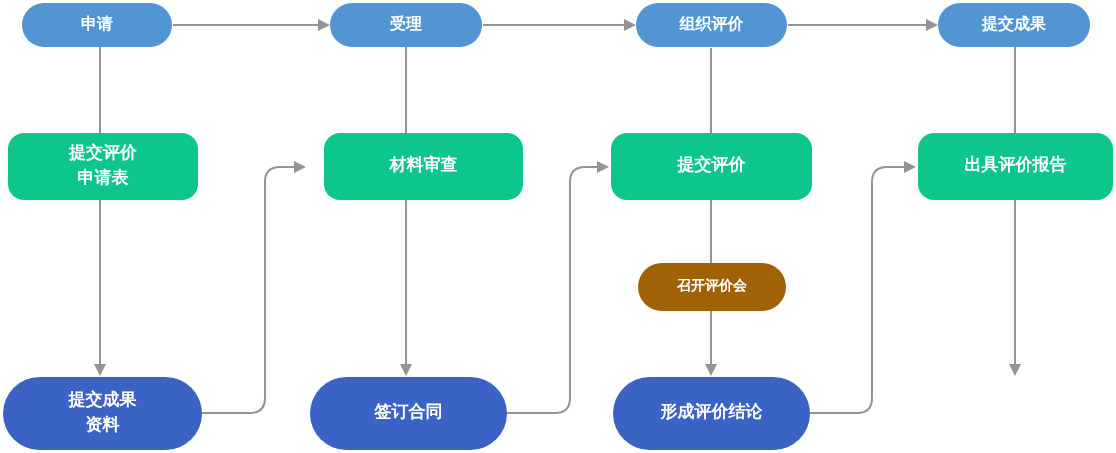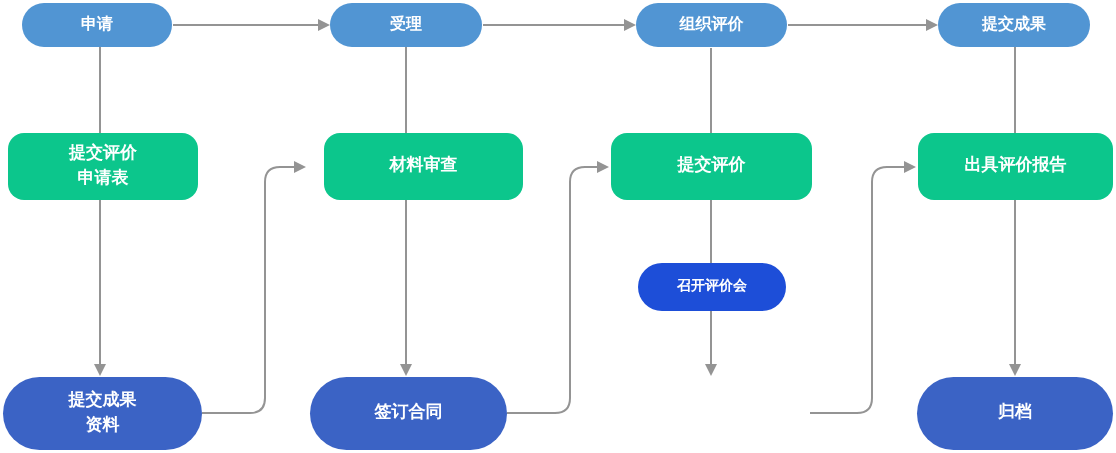--- a/index.html
+++ b/index.html
@@ -52,21 +52,21 @@
     top: 377px;
     height: 73px;
     border-radius: 37px;
     background: #3b63c5;
     font-size: 17px;
   }
   .meeting {
     top: 263px;
     height: 48px;
     border-radius: 24px;
-    background: #1d4ed8;
+    background: #a16207;
     font-size: 14px;
   }
 </style>
 </head>
 <body>
 
 <div id="canvas">
 
   <svg id="connector-layer" width="1116" height="453" viewBox="0 0 1116 453">
     <defs>
@@ -122,17 +122,17 @@
     <span>召开评价会</span>
   </div>
 
   <div class="node result" style="left:3px;width:199px">
     <span>提交成果</span>
     <span>资料</span>
   </div>
   <div class="node result" style="left:310px;width:197px">
     <span>签订合同</span>
   </div>
-  <div class="node result" style="left:917px;width:196px">
-    <span>归档</span>
+  <div class="node result" style="left:613px;width:197px">
+    <span>形成评价结论</span>
   </div>
 
 </div>
 
 </body></html>

